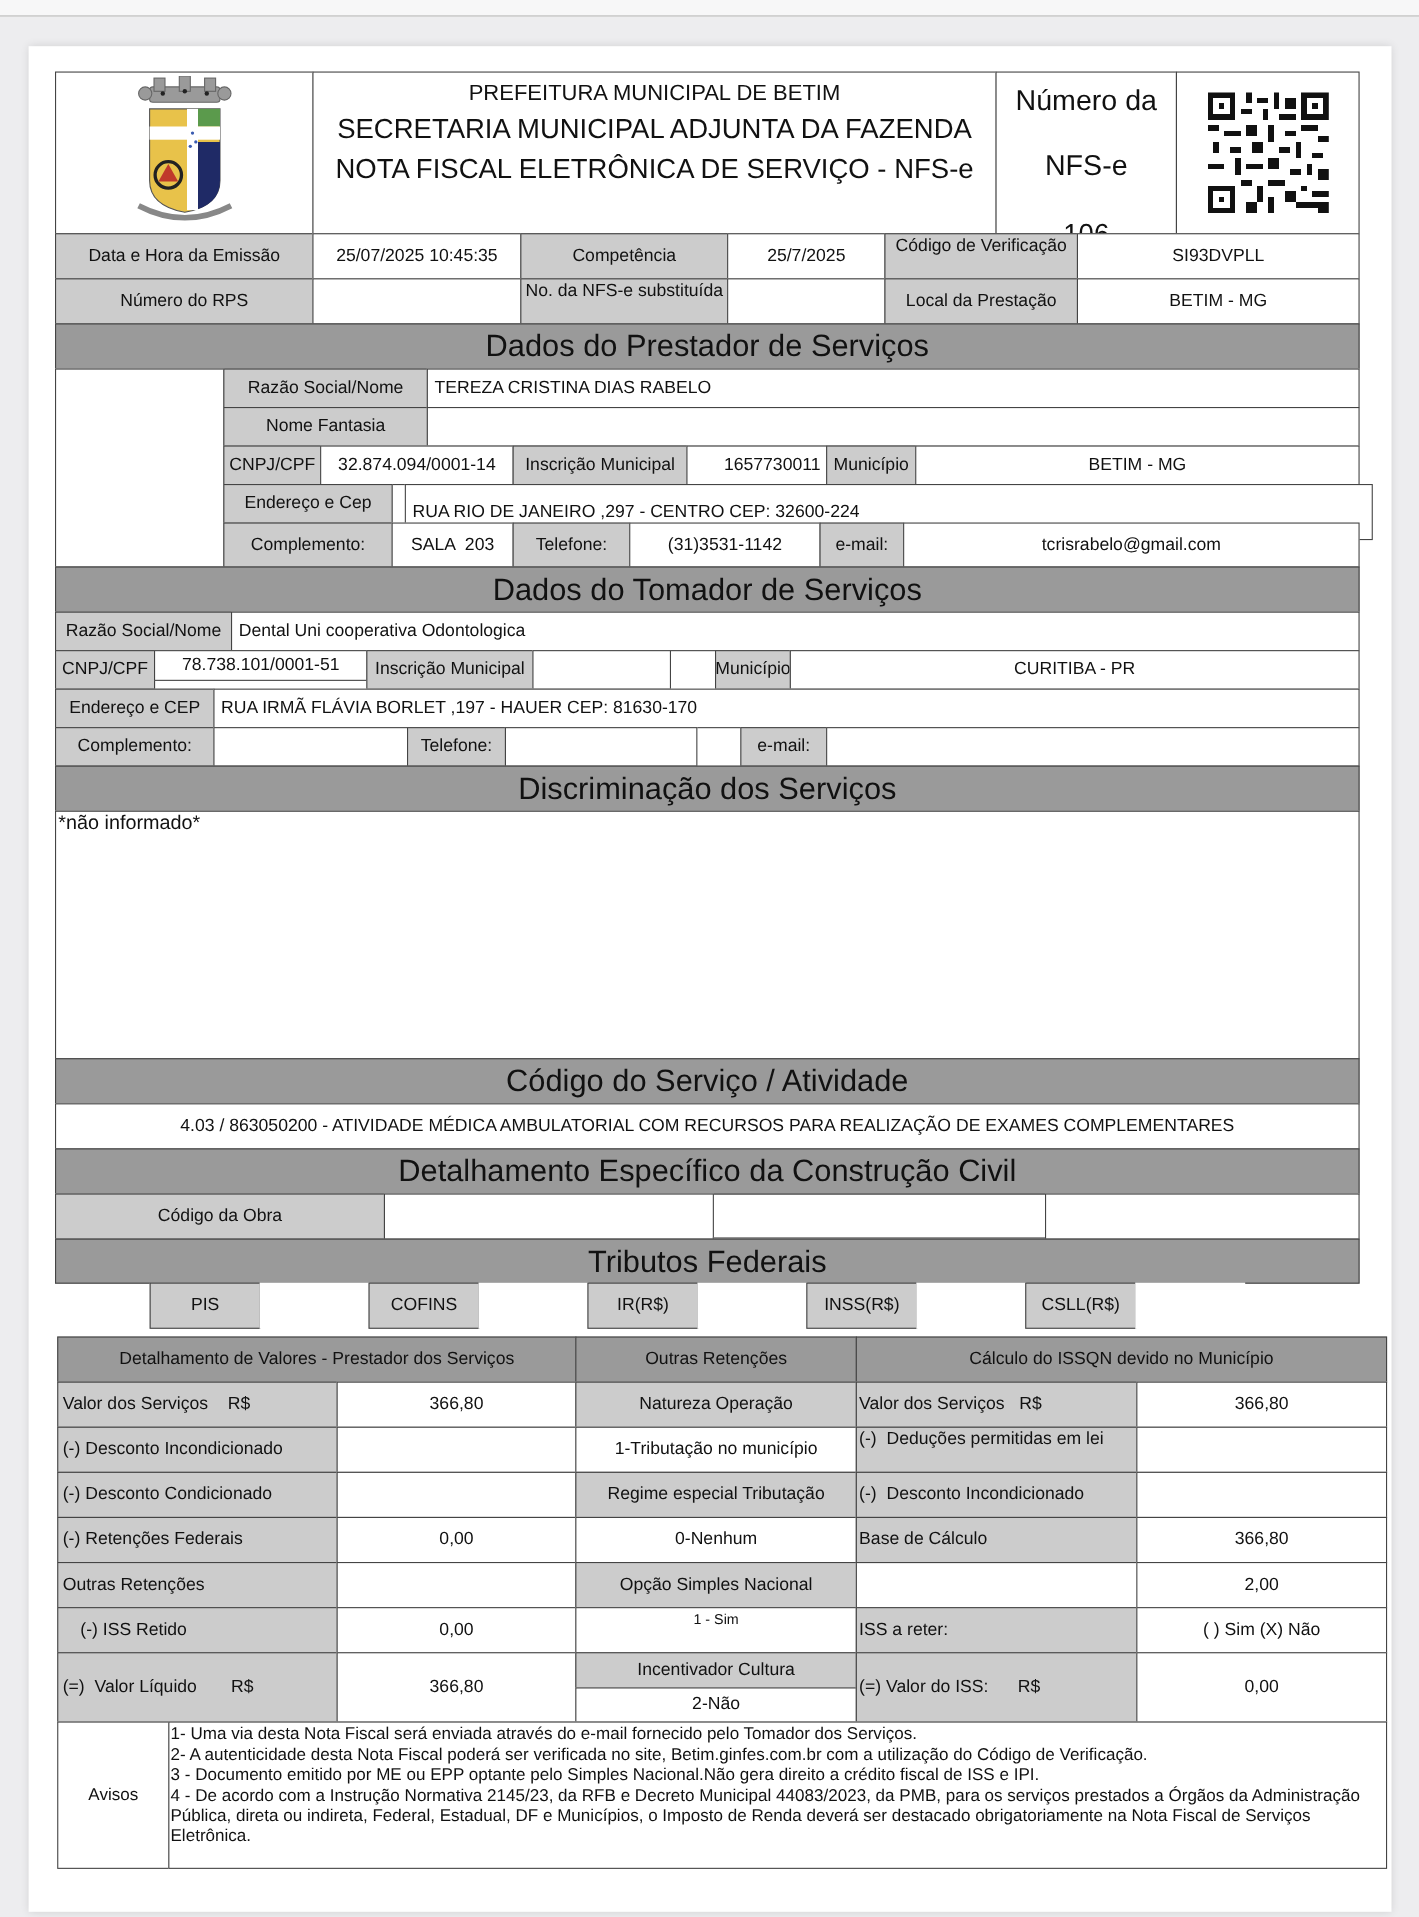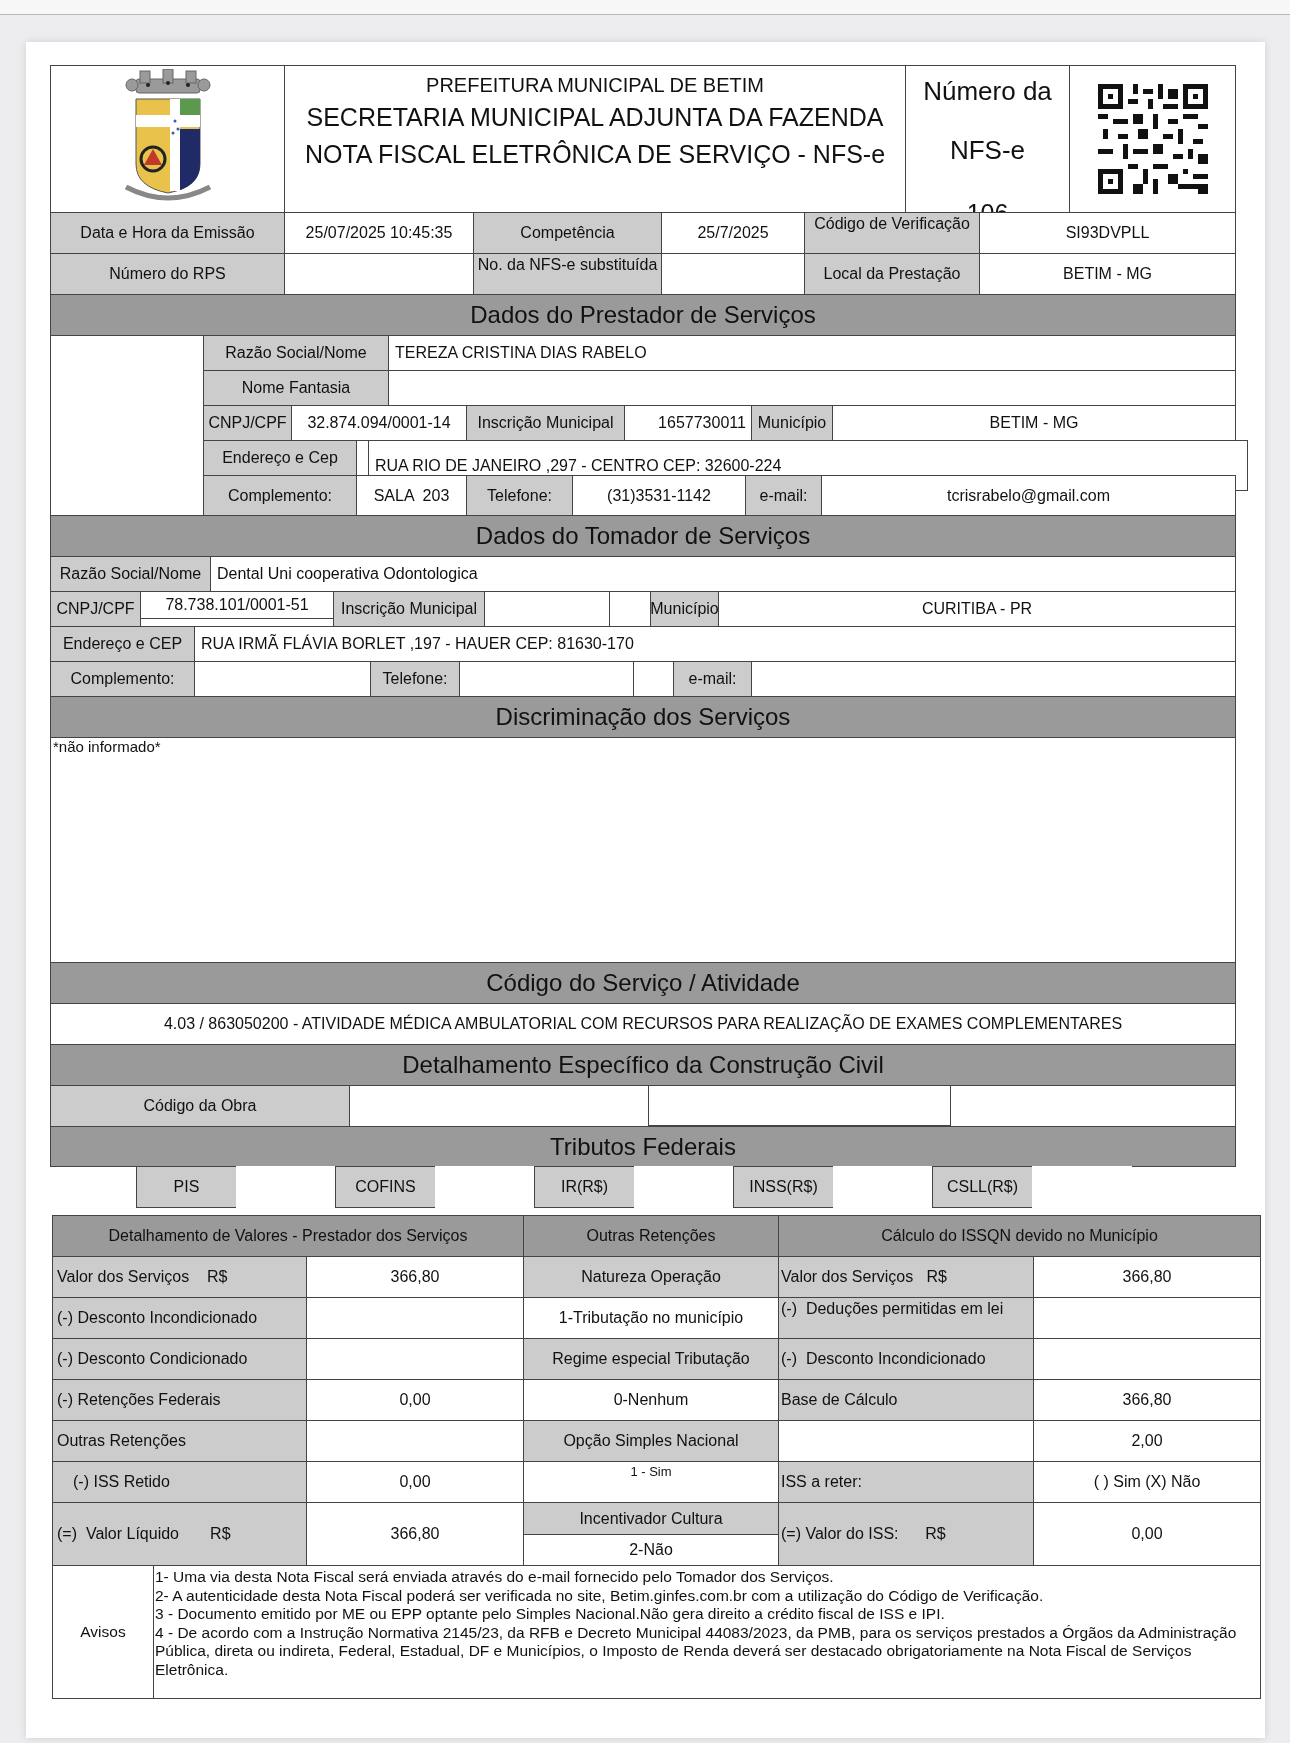--- a/index.html
+++ b/index.html
@@ -1,21 +1,21 @@
 <!DOCTYPE html>
 <html><head>
 <meta charset="utf-8">
 <style>
   html,body{margin:0;padding:0;}
   body{width:1290px;height:1743px;background:#ededef;position:relative;overflow:hidden;font-family:"Liberation Sans",sans-serif;color:#111;}
   .topbar{position:absolute;left:0;top:0;width:1290px;height:14px;background:#f7f7f8;border-bottom:1px solid #b8b8b8;}
   .page{position:absolute;left:26px;top:42px;width:1239px;height:1696px;background:#fff;box-shadow:0 0 8px rgba(0,0,0,0.12);}
   .cell{position:absolute;box-sizing:border-box;border:1px solid #444;display:flex;align-items:center;justify-content:center;font-size:16px;white-space:nowrap;overflow:hidden;}
   .g{background:#cccccc;}
-  .dg{background:#9a9a9a;font-size:24px;}
+  .dg{background:#9a9a9a;font-size:28px;}
   .w{background:#fff;}
   .left{justify-content:flex-start;padding-left:6px;}
   .topal{align-items:flex-start;padding-top:2px;}
   .title1{font-size:20px;}
   .title2{font-size:25px;}
   .num{font-size:26px;line-height:34px;text-align:center;flex-direction:column;gap:25px;}
   .avisos-text{font-size:15.5px;line-height:18.5px;white-space:normal;}
 </style>
 </head>
 <body>
@@ -175,21 +175,21 @@
   <div class="cell w left" style="left:168px;top:584px;width:1042px;height:36px;">RUA IRMÃ FLÁVIA BORLET ,197 - HAUER CEP: 81630-170</div>
 
   <div class="cell g" style="left:24px;top:619px;width:145px;height:36px;">Complemento:</div>
   <div class="cell w" style="left:168px;top:619px;width:177px;height:36px;"></div>
   <div class="cell g" style="left:344px;top:619px;width:90px;height:36px;">Telefone:</div>
   <div class="cell w" style="left:433px;top:619px;width:175px;height:36px;"></div>
   <div class="cell g" style="left:647px;top:619px;width:79px;height:36px;">e-mail:</div>
   <div class="cell w" style="left:725px;top:619px;width:485px;height:36px;"></div>
 
   <div class="cell dg" style="left:24px;top:654px;width:1186px;height:42px;">Discriminação dos Serviços</div>
-  <div class="cell w" style="left:24px;top:695px;width:1186px;height:226px;align-items:flex-start;justify-content:flex-start;padding:0 2px;font-size:15px;">*não informado*</div>
+  <div class="cell w" style="left:24px;top:695px;width:1186px;height:226px;align-items:flex-start;justify-content:flex-start;padding:0 2px;font-size:18px;">*não informado*</div>
 
   <div class="cell dg" style="left:24px;top:920px;width:1186px;height:42px;">Código do Serviço / Atividade</div>
   <div class="cell w" style="left:24px;top:961px;width:1186px;height:42px;">4.03 / 863050200 - ATIVIDADE MÉDICA AMBULATORIAL COM RECURSOS PARA REALIZAÇÃO DE EXAMES COMPLEMENTARES</div>
 
   <div class="cell dg" style="left:24px;top:1002px;width:1186px;height:42px;">Detalhamento Específico da Construção Civil</div>
   <div class="cell g" style="left:24px;top:1043px;width:300px;height:42px;">Código da Obra</div>
   <div class="cell w" style="left:323px;top:1043px;width:300px;height:42px;"></div>
   <div class="cell g" style="left:622px;top:1043px;width:303px;height:42px;margin-top:40px;">Código ART</div>
   <div class="cell w" style="left:924px;top:1043px;width:286px;height:42px;"></div>
 

